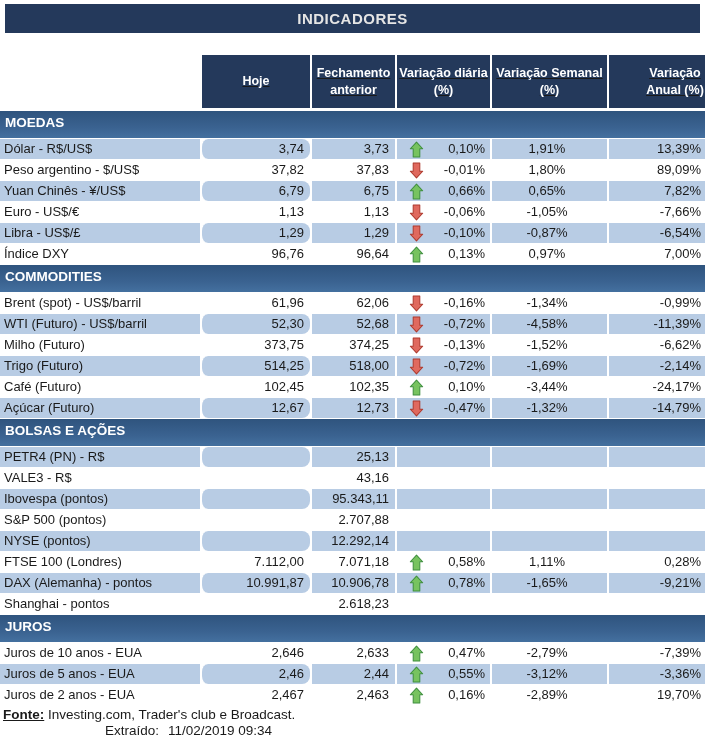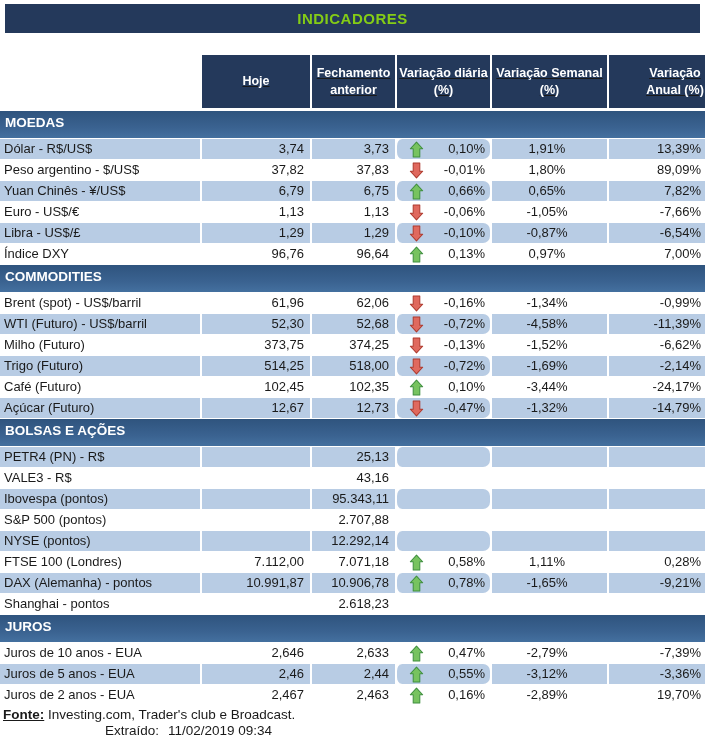--- a/index.html
+++ b/index.html
@@ -10,21 +10,21 @@
     --text:#1a1a1a;
   }
   html,body{margin:0;padding:0;background:#fff;}
   .page{
     position:relative;width:705px;height:738px;background:#fff;
     font-family:"Liberation Sans",sans-serif;color:var(--text);
     overflow:hidden;
   }
   .title-bar{
     margin:4px 5px 0 5px;height:29px;background:var(--navy);
-    color:#84cc16;font-weight:bold;font-size:15px;letter-spacing:.5px;
+    color:#e5e5e5;font-weight:bold;font-size:15px;letter-spacing:.5px;
     display:flex;align-items:center;justify-content:center;
   }
   .col-headers{margin-top:22px;display:flex;height:53px;text-decoration:underline;}
   .col-spacer{width:200px;}
   .col-head{
     background:var(--navy);color:#fff;font-weight:bold;font-size:12.5px;
     display:flex;flex-direction:column;align-items:center;justify-content:center;
     text-align:center;box-sizing:border-box;border-left:2px solid #fff;line-height:1.35;
   }
   .col-head:first-of-type{border-left:none;}
@@ -34,25 +34,25 @@
   .section-bar{
     height:27px;margin-bottom:1px;
     background:linear-gradient(180deg,var(--bar-top) 0%, #3A6290 60%, var(--bar-bottom) 100%);
     color:#fff;font-weight:bold;font-size:13.5px;
     padding:3px 0 0 5px;box-sizing:border-box;line-height:17px;
   }
   .row{display:flex;height:20px;margin-bottom:1px;font-size:13px;line-height:20px;}
   .row.shaded .cell{background:var(--shade);}
   .cell{box-sizing:border-box;white-space:nowrap;overflow:hidden;}
   .cell.c-label{width:200px;padding-left:4px;}
-  .cell.c-hoje{width:110px;text-align:right;padding-right:6px;border-left:2px solid #fff;}
+  .cell.c-hoje{width:110px;text-align:right;padding-right:6px;border-left:2px solid #fff;border-radius:8px;}
   .cell.c-fech{width:85px;text-align:right;padding-right:6px;border-left:2px solid #fff;}
   .cell.c-diaria{
     width:95px;border-left:2px solid #fff;display:flex;align-items:center;
-    justify-content:space-between;padding:0 5px 0 12px;border-radius:7px;
+    justify-content:space-between;padding:0 5px 0 12px;
   }
   .cell.c-semanal{width:117px;text-align:center;padding-right:5px;border-left:2px solid #fff;}
   .cell.c-anual{width:98px;text-align:right;padding-right:4px;border-left:2px solid #fff;}
   .arrow{width:15px;height:17px;display:inline-flex;align-items:center;}
   .arrow svg{display:block;}
   .footer{margin-top:2px;font-size:13.5px;line-height:15px;}
   .footer .f1{padding-left:3px;}
   .footer .f1 b{font-weight:bold;text-decoration:underline;}
   .footer .f2{padding-left:105px;margin-top:1px;}
   .footer .f2 .extr-val{margin-left:9px;}

